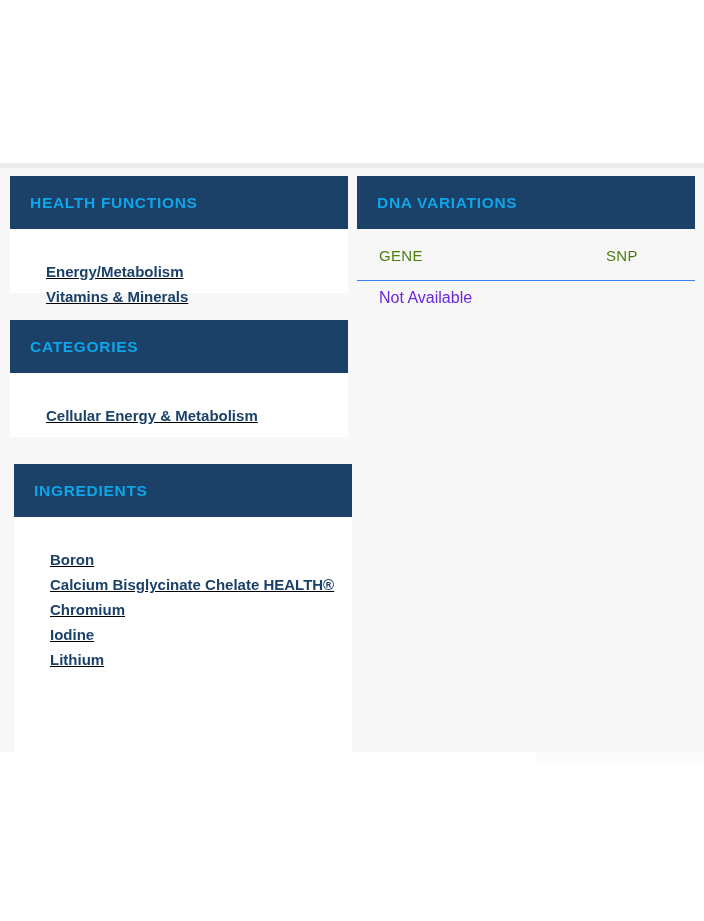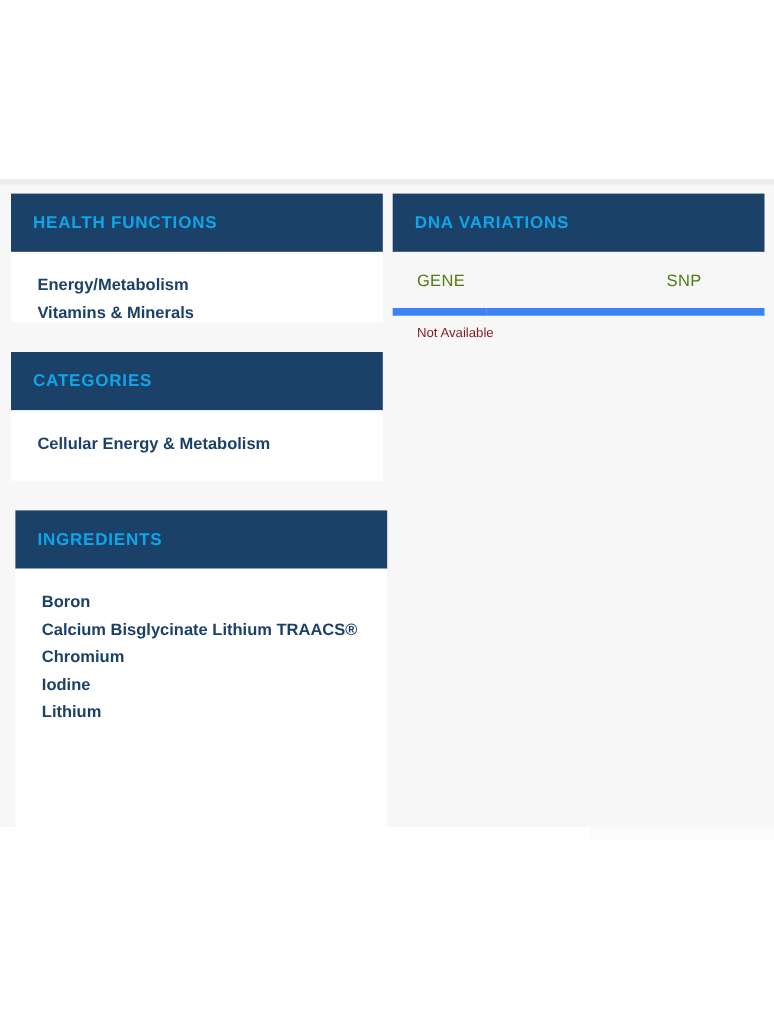--- a/index.html
+++ b/index.html
@@ -76,23 +76,24 @@
     padding: 18px 20px 17px 20px;
     box-sizing: border-box;
   }
   .panel-body {
     background: #ffffff;
     padding: 14px 20px 14px 20px;
     box-sizing: border-box;
   }
 
   .link-list {
-    margin: 4px;
+    margin: 16px;
     padding: 0;
     list-style: none;
+    text-decoration: underline;
   }
   .link-list li {
     color: #1b4169;
     font-size: 15px;
     font-weight: bold;
     line-height: 25px;
     cursor: pointer;
     white-space: nowrap;
   }
 
@@ -125,24 +126,24 @@
   .dna-table th {
     text-align: left;
     font-size: 15px;
     font-weight: normal;
     color: #4d7c0f;
     padding: 18px 0 16px 22px;
     letter-spacing: 0.3px;
   }
   .dna-table th.snp-col { padding-left: 164px; }
   .dna-table td {
-    font-size: 12px;
-    color: #7f1d1d;
+    font-size: 16px;
+    color: #6d28d9;
     padding: 8px 0 10px 22px;
-    border-top: 7px solid #3b82f6;
+    border-top: 1px solid #3b82f6;
   }
 </style>
 </head>
 <body>
 
 <div class="top-blank"></div>
 <div class="strip"></div>
 <div class="content-band"></div>
 
 <div class="panel" id="health-functions-panel">
@@ -162,21 +163,21 @@
       <li>Cellular Energy &amp; Metabolism</li>
     </ul>
   </div>
 </div>
 
 <div class="panel" id="ingredients-panel">
   <div class="panel-header">INGREDIENTS</div>
   <div class="panel-body">
     <ul class="link-list">
       <li>Boron</li>
-      <li>Calcium Bisglycinate Lithium TRAACS®</li>
+      <li>Calcium Bisglycinate Chelate HEALTH®</li>
       <li>Chromium</li>
       <li>Iodine</li>
       <li>Lithium</li>
     </ul>
   </div>
 </div>
 
 <div class="panel" id="dna-panel">
   <div class="panel-header">DNA VARIATIONS</div>
   <div class="panel-body">

